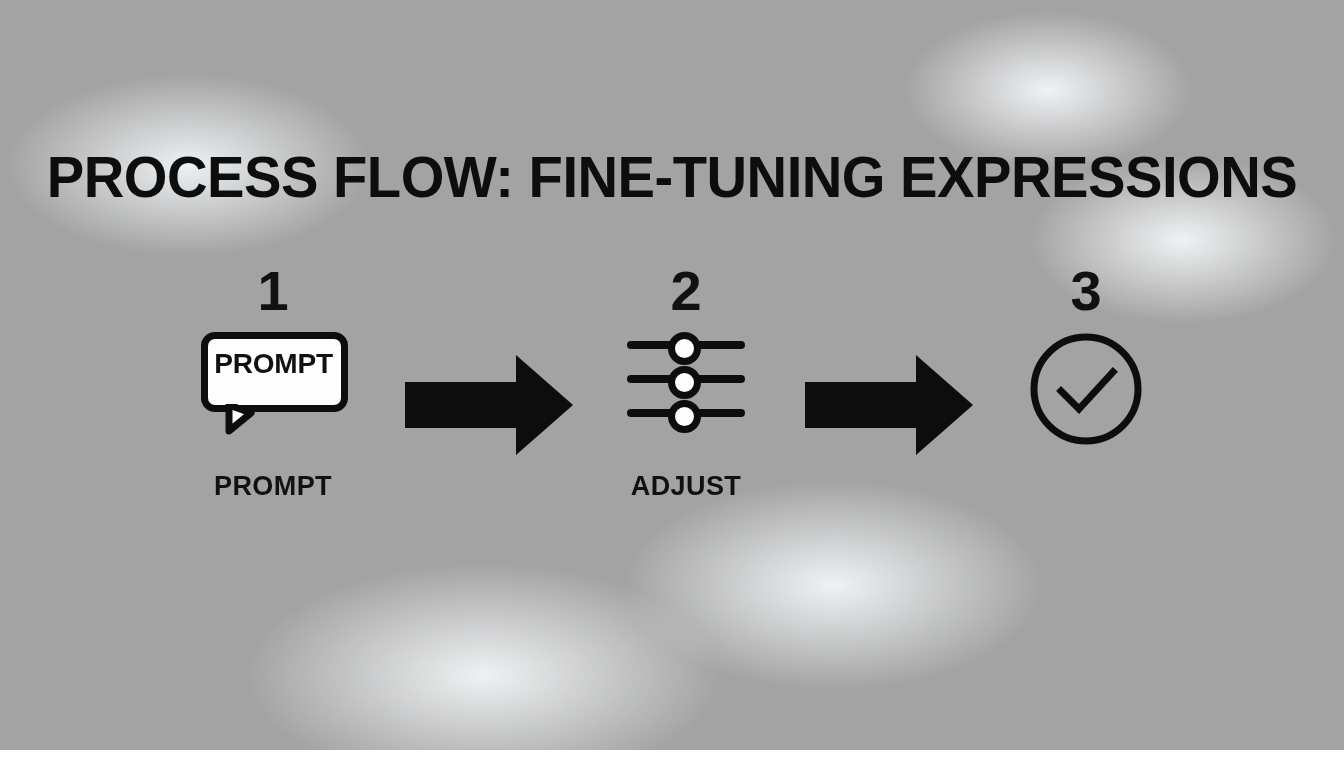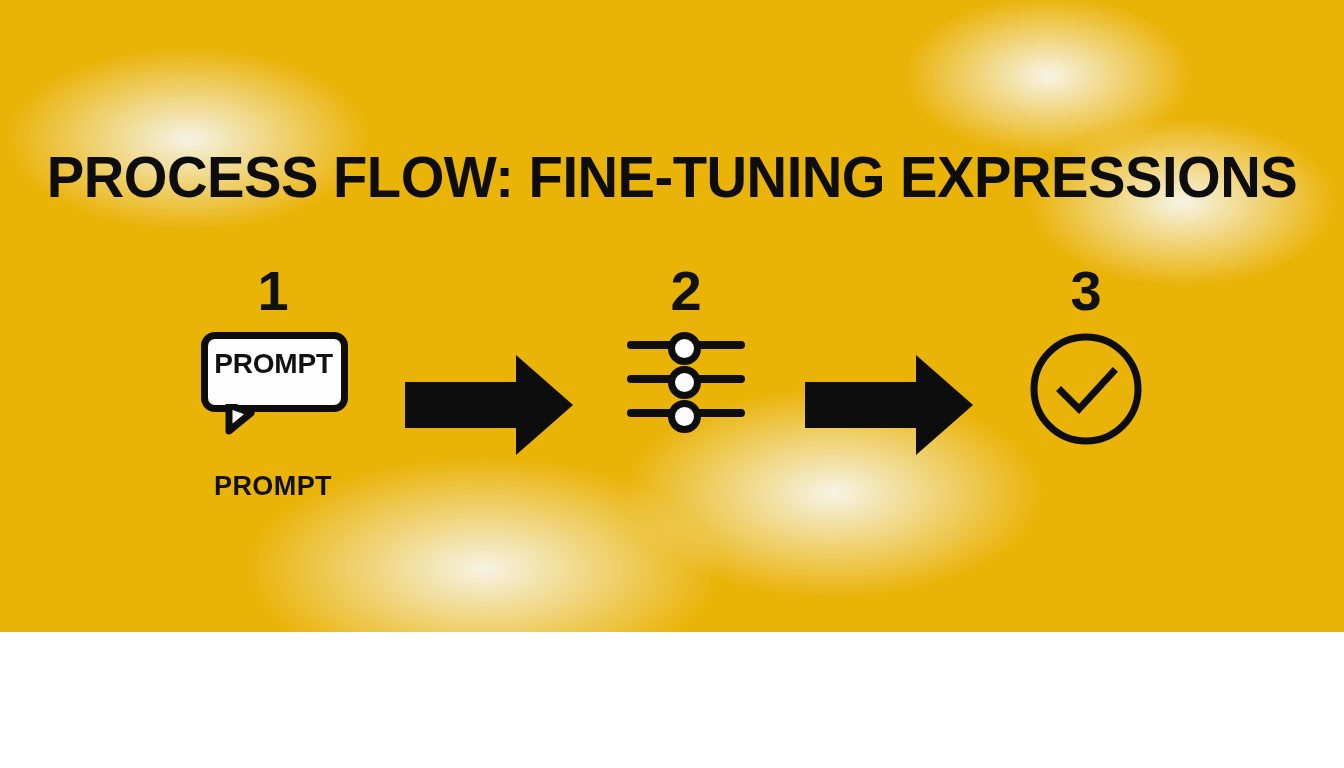--- a/index.html
+++ b/index.html
@@ -12,22 +12,22 @@
     height: 768px;
     overflow: hidden;
     background: #ffffff;
     font-family: "Liberation Sans", sans-serif;
     -webkit-font-smoothing: antialiased;
   }
 
   #slide {
     position: relative;
     width: 1344px;
-    height: 632px;
-    background: #eab308;
+    height: 750px;
+    background: #a3a3a3;
   }
 
   
   #texture {
     position: absolute;
     inset: 0;
     pointer-events: none;
     background:
       radial-gradient(ellipse 260px 130px at 14% 22%, #f6fafd 0%, rgba(246,250,253,0) 70%),
       radial-gradient(ellipse 300px 150px at 62% 78%, #f7fbfe 0%, rgba(247,251,254,0) 70%),
@@ -247,20 +247,21 @@
             <div class="slider-line"></div>
             <div class="slider-knob"></div>
           </div>
           <div class="slider-row r3">
             <div class="slider-line"></div>
             <div class="slider-knob"></div>
           </div>
         </div>
       </div>
 
+      <div class="step-label">ADJUST</div>
     </div>
 
     <div class="arrow arrow-2">
       <svg width="168" height="100" viewBox="0 0 168 100">
         <path d="M0 27 L111 27 L111 0 L168 50 L111 100 L111 73 L0 73 Z" fill="#0d0d0d"></path>
       </svg>
     </div>
 
     <div class="step step-3">
       <div class="step-num">3</div>

